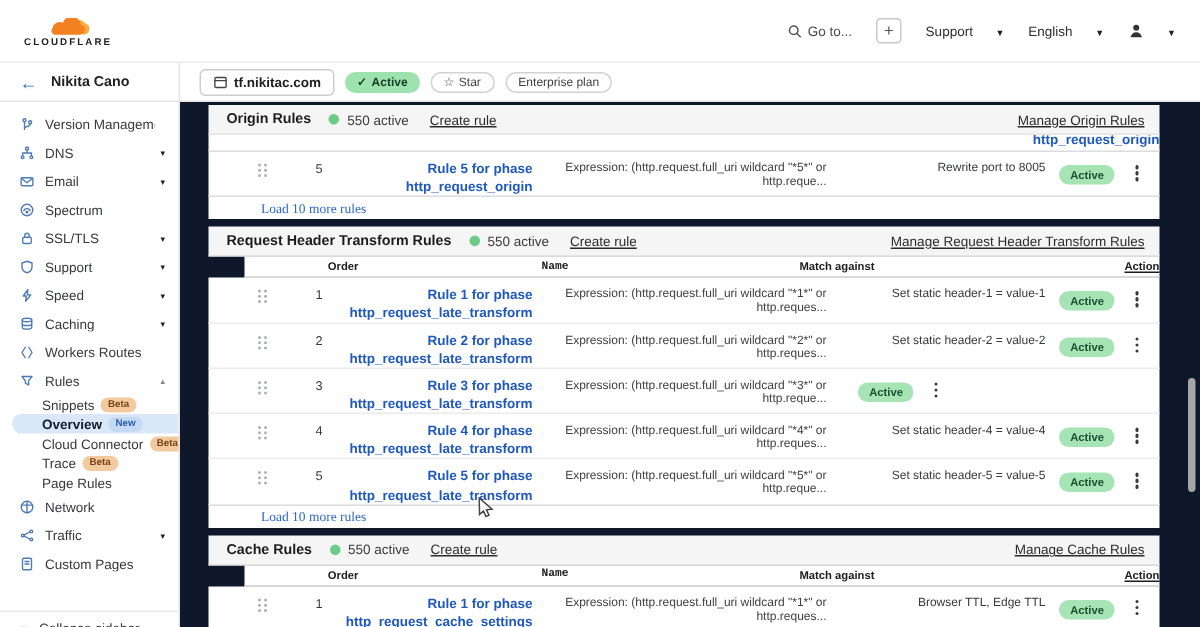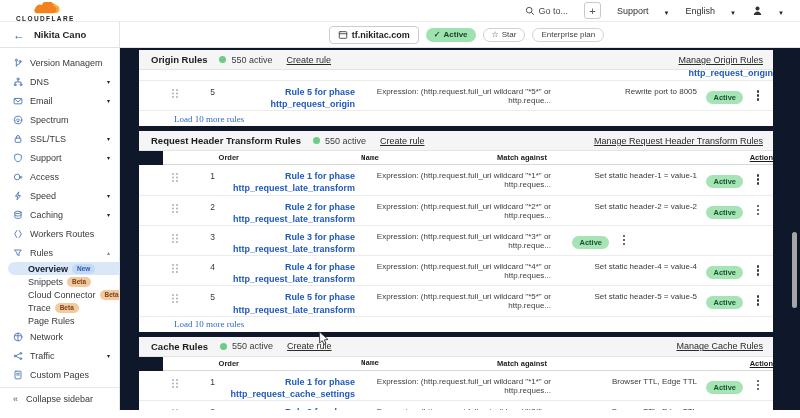--- a/index.html
+++ b/index.html
@@ -1,34 +1,34 @@
 <!DOCTYPE html>
 <html><head>
 <meta charset="utf-8">
 <style>
   * { margin:0; padding:0; box-sizing:border-box; font-family:"Liberation Sans", sans-serif; }
   html,body { background:#dddddd; }
   .screen { width:800px; height:418px; background:#fff; position:relative; overflow:hidden; color:#36393a; }
 
   
-  .topnav { height:22px; display:flex; justify-content:space-between; align-items:center; padding:0 16px; border-bottom:1px solid #ececec; background:#fff; }
+  .topnav { height:42px; display:flex; justify-content:space-between; align-items:center; padding:0 16px; border-bottom:1px solid #ececec; background:#fff; }
   .logo { display:flex; flex-direction:column; align-items:center; margin-top:2px; }
   .logo-text { font-size:6.5px; font-weight:800; letter-spacing:1.4px; color:#1f1f1f; }
   .nav-right { display:flex; align-items:center; gap:16px; font-size:9px; color:#2f2f2f; }
   .goto { display:flex; align-items:center; gap:4px; color:#4a4a4a; cursor:pointer; }
   .plusbtn { width:17px; height:17px; border:1px solid #c9c9c9; border-radius:3px; display:flex; align-items:center; justify-content:center; color:#555; font-size:11px; }
   .navitem { display:flex; align-items:flex-end; gap:15px; }
   .caret { font-size:6px; color:#222; }
 
   
   .account-bar { height:26px; border-bottom:1px solid #e3e3e3; display:flex; background:#fff; }
   .acct-left { width:120px; border-right:1px solid #e3e3e3; display:flex; align-items:center; gap:9px; padding-left:13px; flex-shrink:0; }
   .back { color:#2f6bc4; font-size:12px; line-height:1; }
   .acct-name { font-weight:700; font-size:9.5px; color:#1f1f1f; }
-  .acct-right { flex:1; display:flex; align-items:center; gap:7px; padding-left:13px;justify-content:center; }
+  .acct-right { flex:1; display:flex; align-items:center; gap:7px; padding-left:13px; }
   .domain-chip { border:1px solid #cdcdcd; border-radius:4px; height:18px; display:flex; align-items:center; gap:4px; padding:0 8px; font-weight:700; font-size:9px; color:#1f1f1f; background:#fff; }
   .pill { border-radius:999px; height:14px; display:inline-flex; align-items:center; padding:0 8px; font-size:8px; }
   .pill.green { background:#9ee2b0; color:#153f23; font-weight:700; gap:3px; }
   .pill.outline { border:1px solid #d2d2d2; color:#3f3f3f; gap:3px; background:#fff; }
 
   
   .bodywrap { display:flex; height:362px; }
 
   
   .sidebar { width:120px; border-right:1px solid #e3e3e3; padding-top:5px; position:relative; background:#fff; flex-shrink:0; overflow:hidden; }
@@ -48,21 +48,21 @@
   .sec-head { height:20px; background:#f5f5f5; display:flex; align-items:center; padding:0 10px 0 12px; border-bottom:1px solid #e4e4e4; }
   .sec-title { font-weight:700; font-size:9.5px; color:#1c1c1c; white-space:nowrap; }
   .dot { width:7px; height:7px; border-radius:50%; background:#6ccb87; margin:0 5px 0 12px; flex-shrink:0; }
   .active-count { font-size:9px; color:#3b3b3b; white-space:nowrap; }
   .linklike { font-size:9px; color:#2b2b2b; text-decoration:underline; cursor:pointer; white-space:nowrap; }
   .create { margin-left:14px; }
   .manage { margin-left:auto; }
 
   .thead { background:#fff; display:flex; height:14px; align-items:center; border-bottom:1px solid #d8d8d8; font-size:7.5px; font-weight:700; color:#1c1c1c;margin-left:24px; }
   .thead .sp { width:49px; }
-  .h-order { width:27px; } .h-name { width:140px;font-family:Liberation Mono, monospace; } .h-match { width:168px; } .h-action { flex:1;text-decoration:underline; }
+  .h-order { width:27px; } .h-name { width:140px;font-family:Liberation Mono, monospace; } .h-match { width:204px; } .h-action { flex:1;text-decoration:underline; }
 
   .row { background:#fff; display:flex; align-items:flex-start; padding-top:5px; min-height:28px; border-bottom:1px solid #ebebeb; }
   .c-handle { width:16px; margin-left:33px; padding-top:3px; cursor:grab; }
   .c-handle i { display:block; width:2px; height:2px; border-radius:50%; background:#aab1b8;
     box-shadow:0 3.5px #aab1b8, 0 7px #aab1b8, 4px 0 #aab1b8, 4px 3.5px #aab1b8, 4px 7px #aab1b8; }
   .c-order { width:27px; font-size:8.5px; color:#36393a; padding-top:1px; }
   .c-name { width:140px; font-size:9px; font-weight:700; color:#2059bd; line-height:1.35; cursor:pointer; }
   .c-name span { display:block; }
   .c-match { width:208px; font-size:8px; color:#414141; padding-right:12px; padding-top:1px; }
   .c-action { flex:1; font-size:8px; color:#36393a; padding-top:1px; }
@@ -213,30 +213,20 @@
             <svg class="ico" width="10" height="10" viewBox="0 0 12 12">
               <path d="M6 1.4l4 1.4v3c0 2.6-1.8 4.2-4 4.8-2.2-.6-4-2.2-4-4.8v-3z"></path>
             </svg>
           </span>
         <span class="lbl">Support</span>
           <span class="cr caret">▾</span>
       </div>
       <div class="side-item">
         <span class="ic">
             <svg class="ico" width="10" height="10" viewBox="0 0 12 12">
-              <circle cx="5" cy="6" r="3.4"></circle>
-              <path d="M8.4 6h2.4M9.6 6v1.6"></path>
-            </svg>
-          </span>
-        <span class="lbl">Access</span>
-          <span class="cr caret"></span>
-      </div>
-      <div class="side-item">
-        <span class="ic">
-            <svg class="ico" width="10" height="10" viewBox="0 0 12 12">
               <path d="M6.6 1.4 3 6.4h2.4L4.9 10.6 9 5.5H6.4z"></path>
             </svg>
           </span>
         <span class="lbl">Speed</span>
           <span class="cr caret">▾</span>
       </div>
       <div class="side-item">
         <span class="ic">
             <svg class="ico" width="10" height="10" viewBox="0 0 12 12">
               <ellipse cx="6" cy="2.8" rx="3.8" ry="1.4"></ellipse>
@@ -258,27 +248,27 @@
       <div class="side-item">
         <span class="ic">
             <svg class="ico" width="10" height="10" viewBox="0 0 12 12">
               <path d="M2 2.4h8L7.3 5.9v3.3L4.7 7.7V5.9z"></path>
             </svg>
           </span>
         <span class="lbl">Rules</span>
           <span class="cr caret" style="color:#888">▴</span>
       </div>
 
+      <div class="sub-item">
+        <span>Snippets</span>
+        <span class="badge-beta">Beta</span>
+      </div>
       <div class="sub-item selected">
         <span>Overview</span>
         <span class="badge-new">New</span>
-      </div>
-      <div class="sub-item">
-        <span>Snippets</span>
-        <span class="badge-beta">Beta</span>
       </div>
       <div class="sub-item">
         <span>Cloud Connector</span>
         <span class="badge-beta">Beta</span>
       </div>
       <div class="sub-item">
         <span>Trace</span>
         <span class="badge-beta">Beta</span>
       </div>
       <div class="sub-item">

